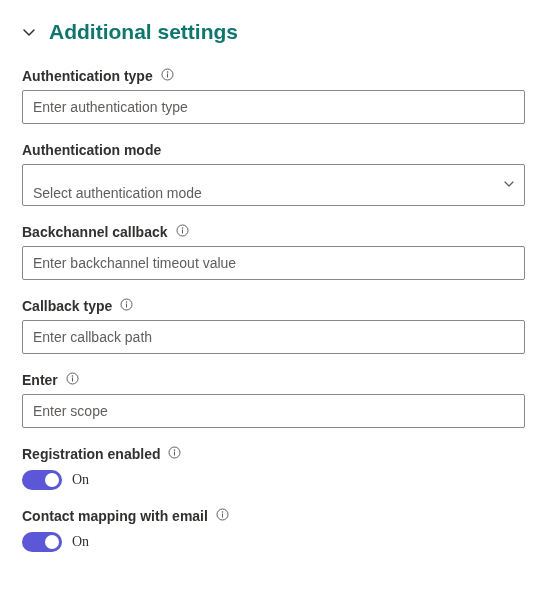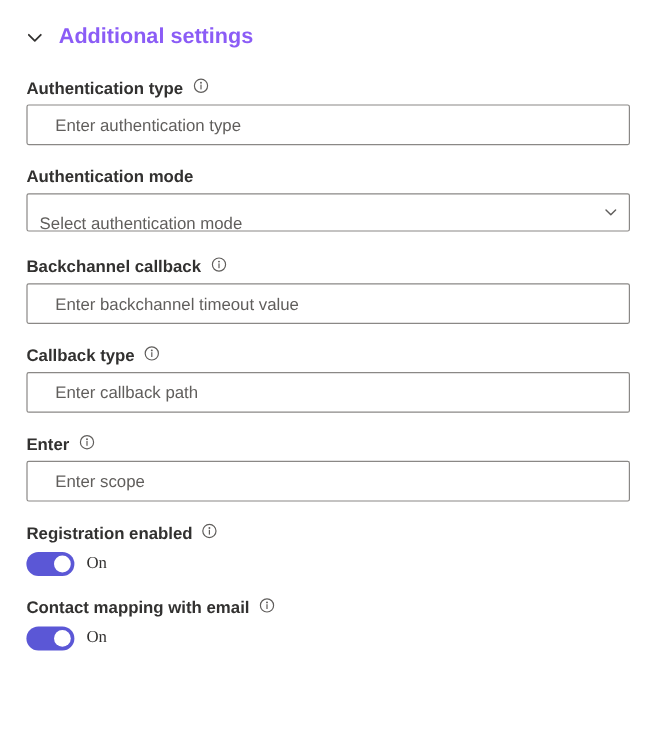--- a/index.html
+++ b/index.html
@@ -10,23 +10,23 @@
       width: 547px;
       color: #323130;
     }
     .section-header {
       display: flex;
       align-items: center;
       gap: 13px;
       margin-bottom: 24px;
     }
     .section-title {
-      font-size: 18px;
+      font-size: 21px;
       font-weight: 600;
-      color: #8b5cf6;
+      color: #0f766e;
     }
     .chevron {
       display: inline-flex;
       align-items: center;
       justify-content: center;
       cursor: pointer;
     }
     .field {
       margin-bottom: 18px;
     }
@@ -43,38 +43,38 @@
     }
     .info-icon {
       display: inline-flex;
       align-items: center;
       justify-content: center;
       color: #605e5c;
     }
     .text-input {
       width: 100%;
       height: 34px;
-      padding: 0 23px;
+      padding: 0 10px;
       border: 1px solid #8a8886;
       border-radius: 2px;
       font-size: 14px;
       font-family: inherit;
       color: #323130;
       background: #fff;
     }
     .text-input::placeholder {
       color: #605e5c;
     }
     .select-wrapper {
       position: relative;
       width: 100%;
     }
     .select-input {
       width: 100%;
-      height: 32px;
+      height: 42px;
       padding: 16px 32px 0 10px;
       border: 1px solid #8a8886;
       border-radius: 2px;
       font-size: 14px;
       font-family: inherit;
       color: #605e5c;
       background: #fff;
       appearance: none;
       cursor: pointer;
     }

